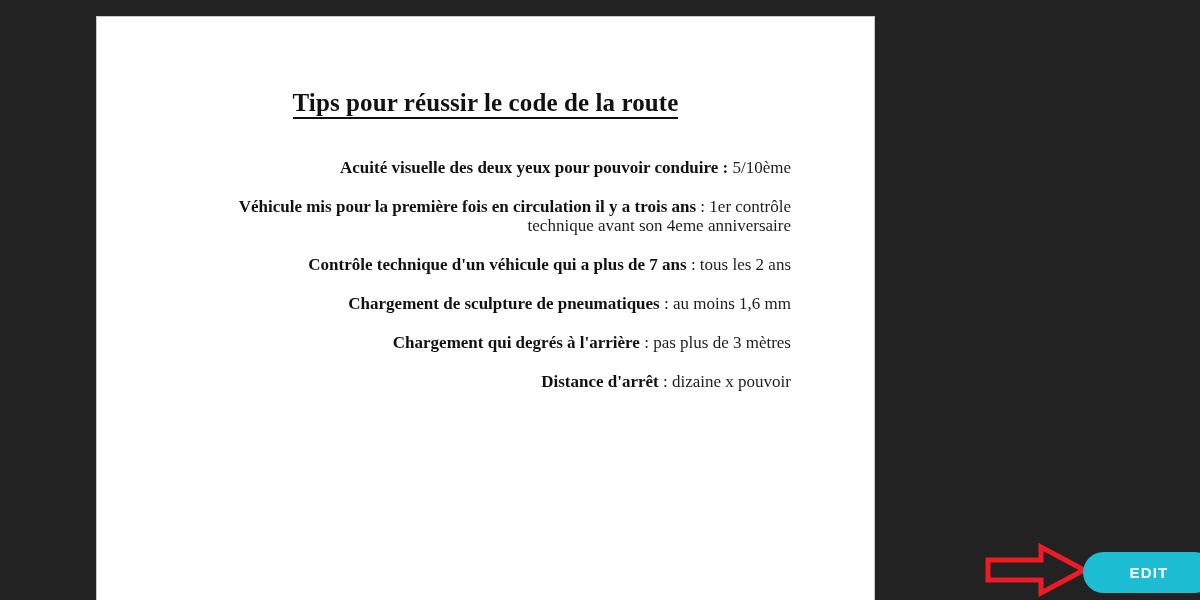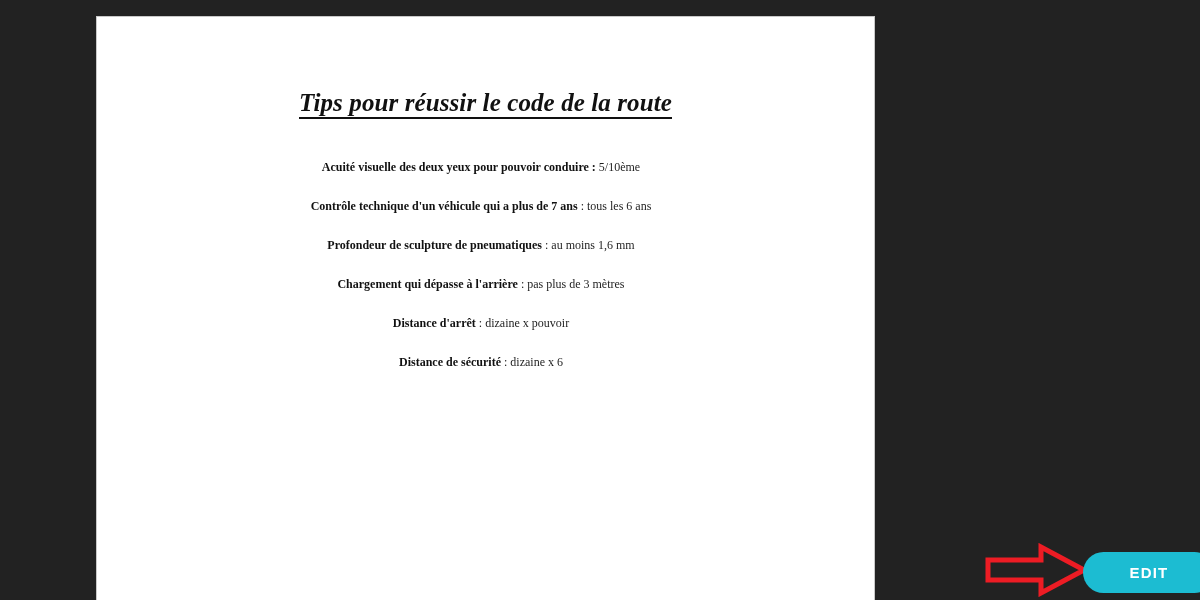--- a/index.html
+++ b/index.html
@@ -49,40 +49,39 @@
   .doc-title {
     position: absolute;
     left: 0;
     right: 0;
     top: 72px;
     text-align: center;
     font-size: 25px;
     font-weight: bold;
     letter-spacing: 0.1px;
     color: #111111;
-    font-style: italic;
   }
   .doc-title .ul {
     border-bottom: 2px solid #111111;
     padding-bottom: 1px;
   }
 
   #paragraphs {
     position: absolute;
     left: 74px;
     top: 141px;
     width: 620px;
   }
 
   .doc-para {
-    font-size: 12px;
+    font-size: 17px;
     line-height: 19px;
     margin: 0 0 20px 0;
     color: #1d1d1d;
-    text-align: center;
+    text-align: right;
   }
   .doc-para .lbl {
     font-weight: bold;
     color: #111111;
   }
   .doc-para .val {
     font-weight: normal;
   }
 
   
@@ -124,25 +123,25 @@
 
   <div id="page">
     <div id="doc-body">
 
       <div class="doc-title">
         <span class="ul">Tips pour réussir le code de la route</span>
       </div>
 
       <div id="paragraphs">
           <p class="doc-para"><span class="lbl">Acuité visuelle des deux yeux pour pouvoir conduire :</span><span class="val"> 5/10ème</span></p>
-          <p class="doc-para"><span class="lbl">Contrôle technique d'un véhicule qui a plus de 7 ans</span><span class="val"> : tous les 6 ans</span></p>
-          <p class="doc-para"><span class="lbl">Profondeur de sculpture de pneumatiques</span><span class="val"> : au moins 1,6 mm</span></p>
-          <p class="doc-para"><span class="lbl">Chargement qui dépasse à l'arrière</span><span class="val"> : pas plus de 3 mètres</span></p>
+          <p class="doc-para"><span class="lbl">Véhicule mis pour la première fois en circulation il y a trois ans</span><span class="val"> : 1er contrôle technique avant son 4eme anniversaire</span></p>
+          <p class="doc-para"><span class="lbl">Contrôle technique d'un véhicule qui a plus de 7 ans</span><span class="val"> : tous les 2 ans</span></p>
+          <p class="doc-para"><span class="lbl">Chargement de sculpture de pneumatiques</span><span class="val"> : au moins 1,6 mm</span></p>
+          <p class="doc-para"><span class="lbl">Chargement qui degrés à l'arrière</span><span class="val"> : pas plus de 3 mètres</span></p>
           <p class="doc-para"><span class="lbl">Distance d'arrêt</span><span class="val"> : dizaine x pouvoir</span></p>
-          <p class="doc-para"><span class="lbl">Distance de sécurité</span><span class="val"> : dizaine x 6</span></p>
         </div>
 
     </div>
   </div>
 
   <div id="annotation-arrow">
     <svg width="104" height="54" viewBox="0 0 104 54" xmlns="http://www.w3.org/2000/svg">
       <polygon points="4,17 57,17 57,4 100,27 57,50 57,37 4,37" fill="#222222" stroke="#ED1C24" stroke-width="5" stroke-linejoin="miter"></polygon>
     </svg>
   </div>

